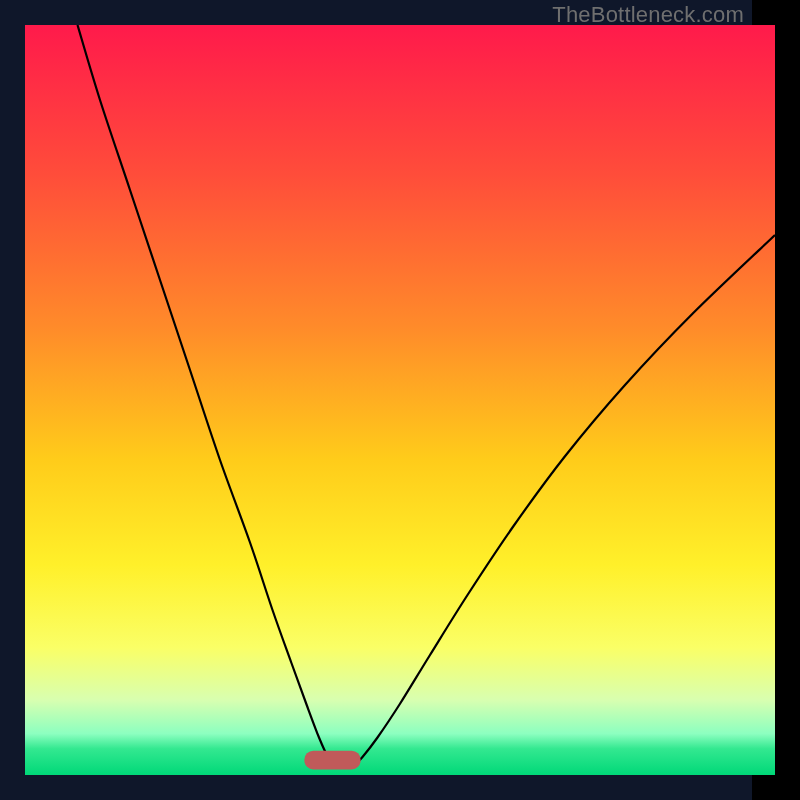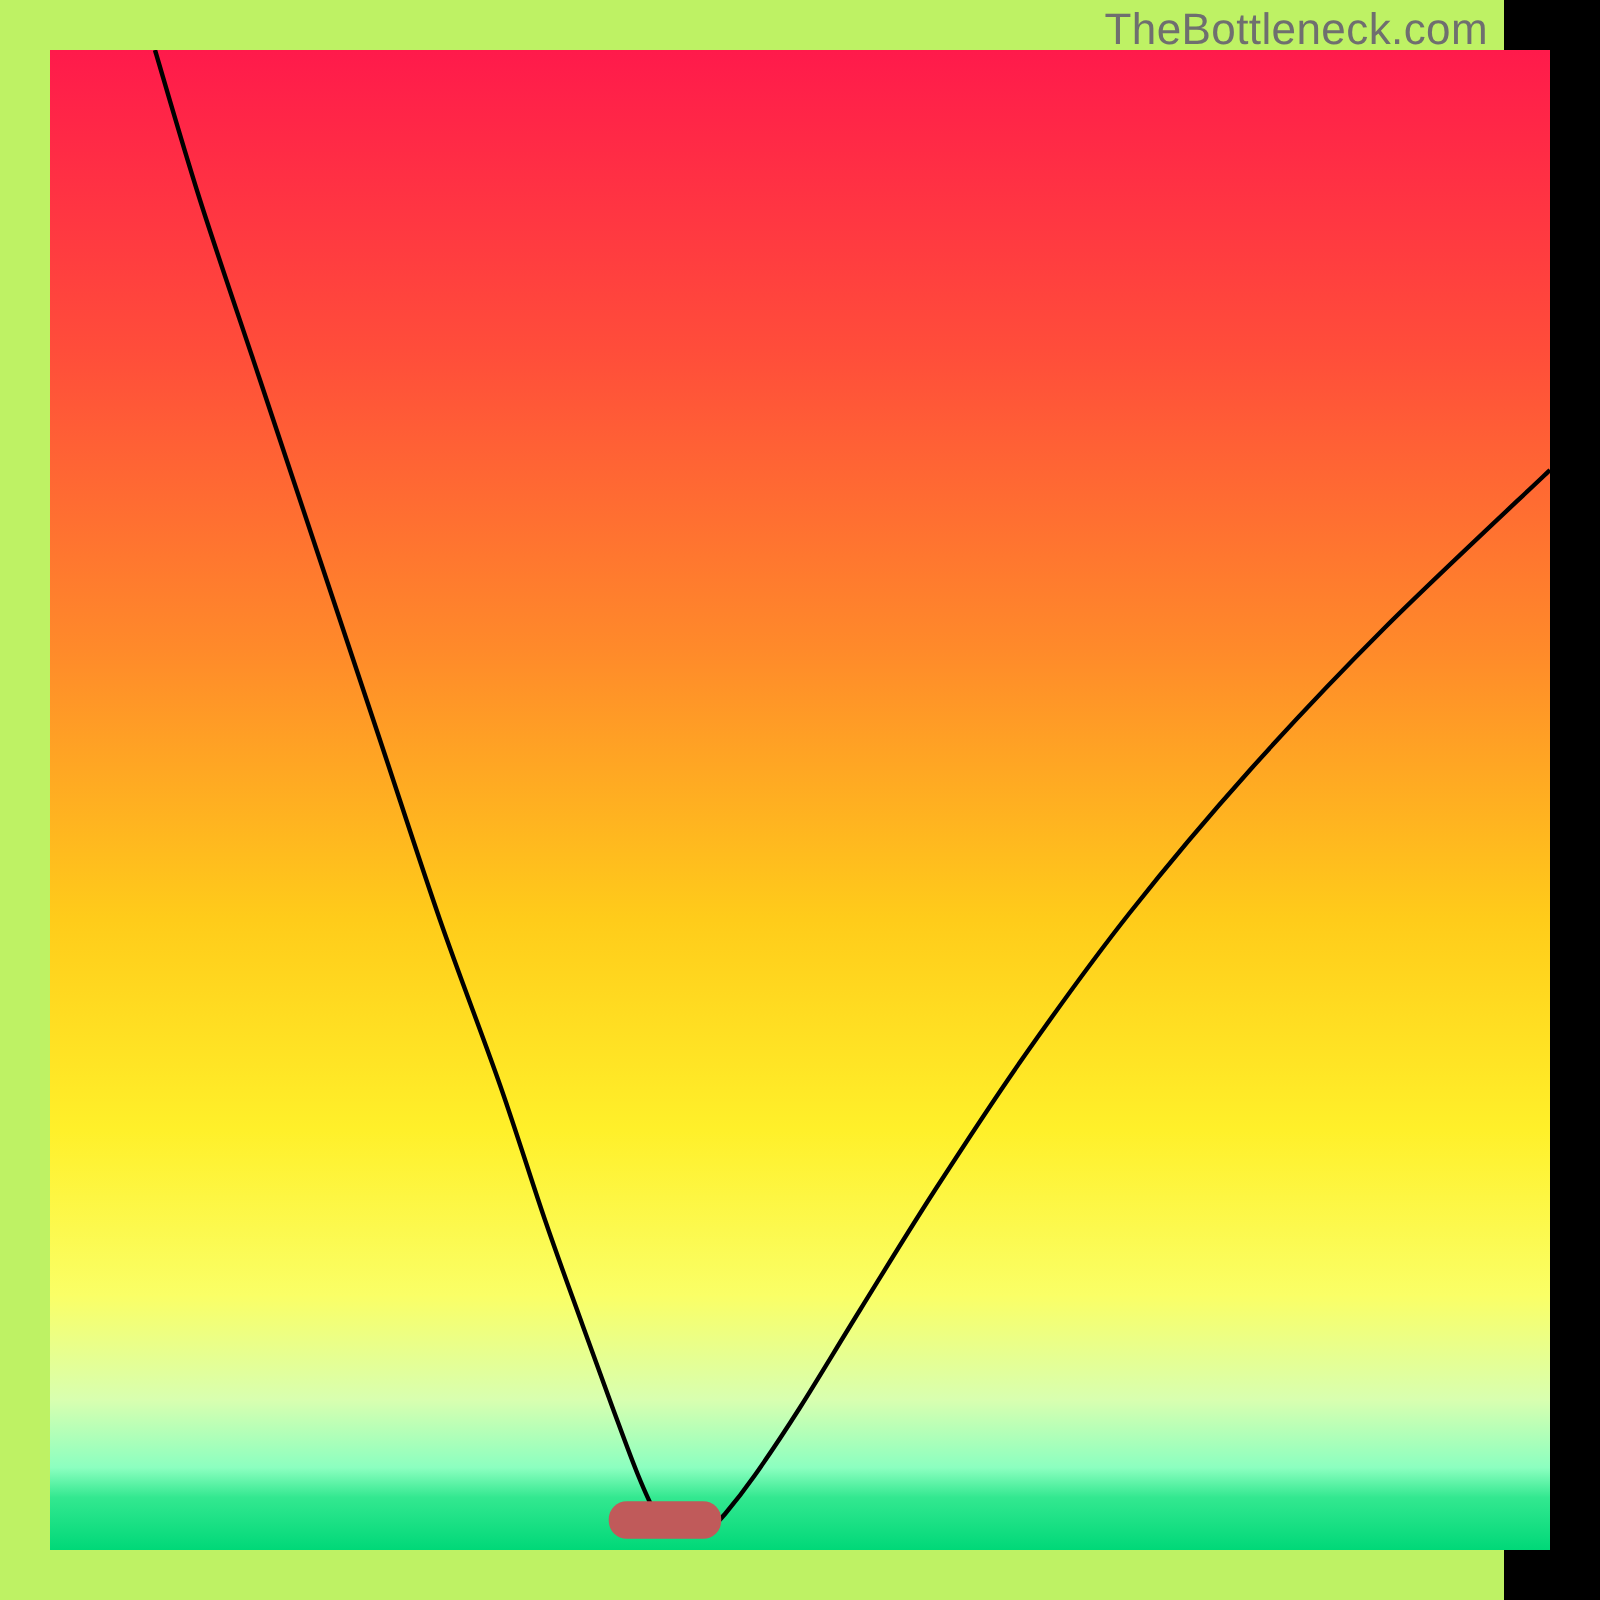--- a/index.html
+++ b/index.html
@@ -10,21 +10,21 @@
     overflow: hidden;
     background: #000;
     font-family: Arial, Helvetica, sans-serif;
   }
   .frame {
     position: absolute;
     left: 0;
     top: 0;
     width: 752px;
     height: 800px;
-    background: #bef264;
+    background: #0f172a;
   }
   .plot {
     position: absolute;
     left: 25px;
     top: 25px;
     width: 750px;
     height: 750px;
   }
   .watermark {
     position: absolute;

